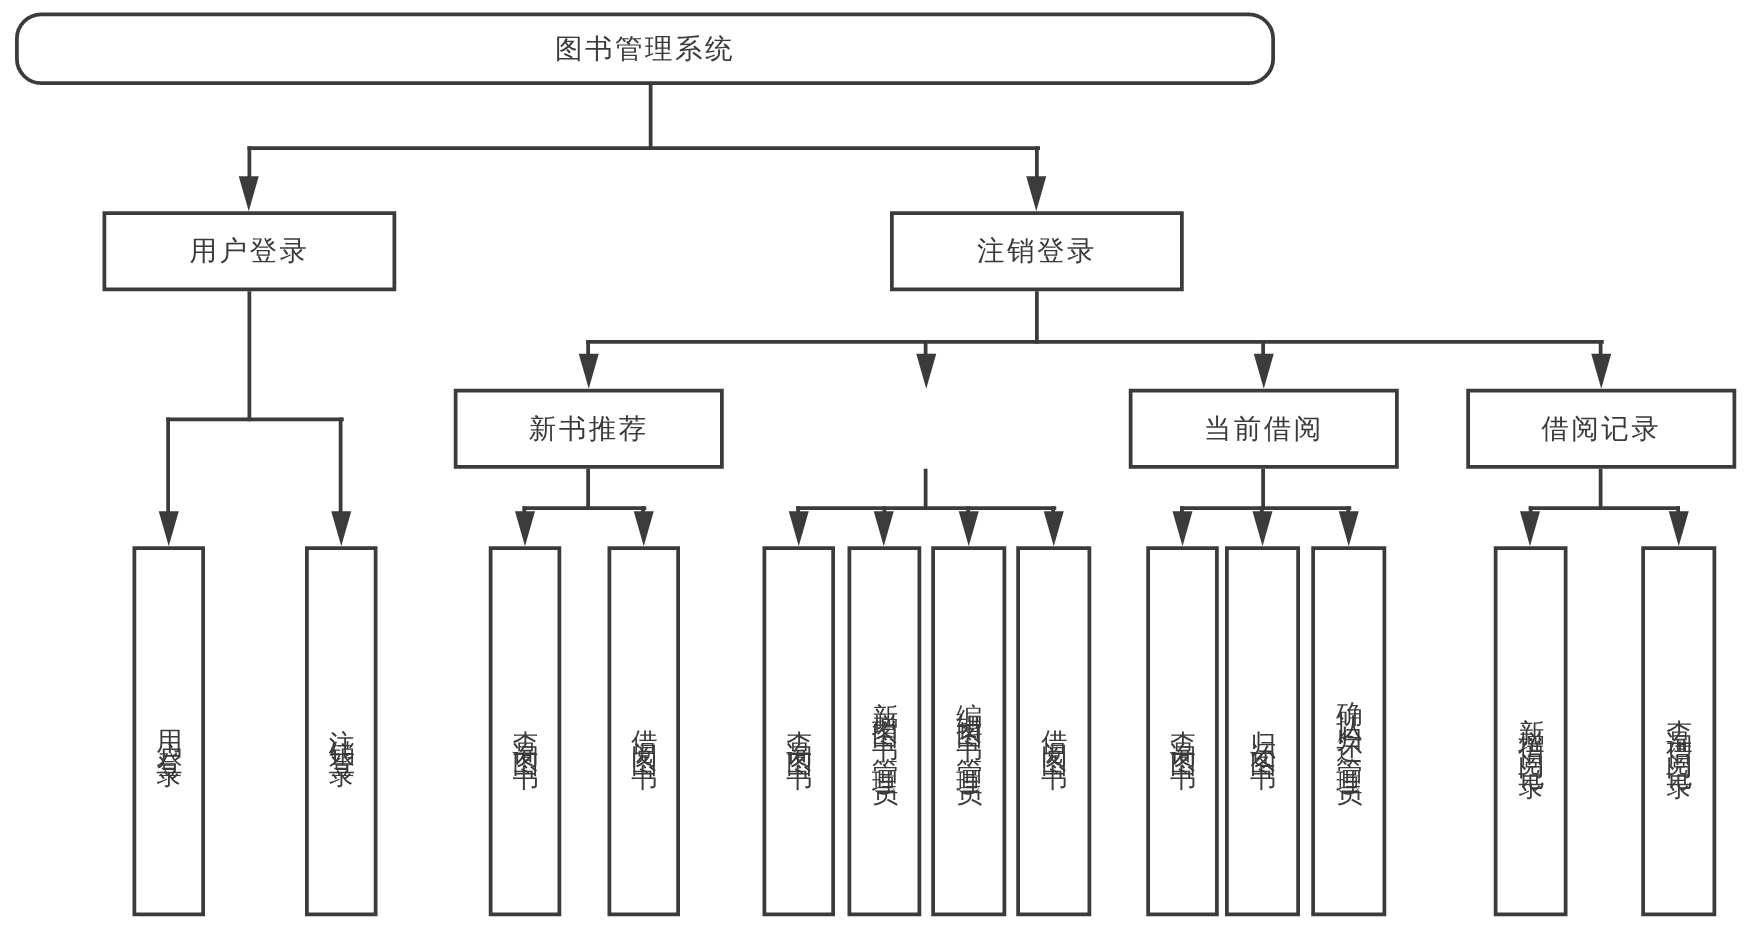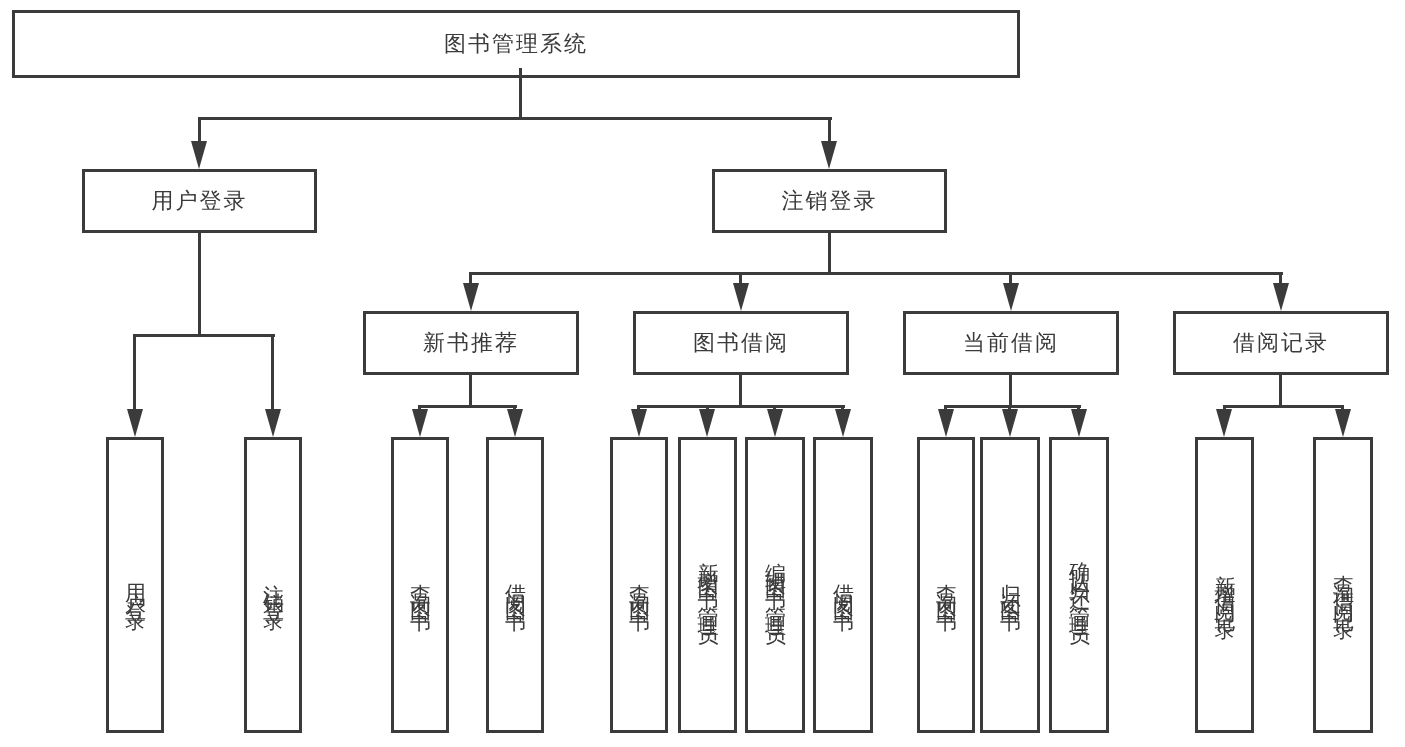--- a/index.html
+++ b/index.html
@@ -45,21 +45,21 @@
     letter-spacing: 1px;
     color: #a9a9a9;
     white-space: nowrap;
   }
 </style>
 </head>
 <body>
 
 <div class="canvas">
 
-  <div class="node h-node" style="left:12px; top:10px; width:1008px; height:68px;">图书管理系统</div>
+  <div class="node h-node" style="left:12px; top:10px; width:1008px; height:58px;border-radius:21px;">图书管理系统</div>
 
   <div class="vline" style="left:519px; top:68px; width:3px; height:52px;"></div>
   <div class="hline" style="left:198px; top:117px; width:634px; height:3px;"></div>
   <div class="vline" style="left:198px; top:117px; width:3px; height:26px;"></div>
   <div class="arrow" style="left:191px; top:141px;"></div>
   <div class="vline" style="left:828px; top:117px; width:3px; height:26px;"></div>
   <div class="arrow" style="left:821px; top:141px;"></div>
 
   <div class="node h-node" style="left:82px; top:169px; width:235px; height:64px;">用户登录</div>
   <div class="node h-node" style="left:712px; top:169px; width:235px; height:64px;">注销登录</div>
@@ -76,21 +76,20 @@
   <div class="vline" style="left:469px; top:272px; width:3px; height:14px;"></div>
   <div class="arrow" style="left:463px; top:283px;"></div>
   <div class="vline" style="left:739px; top:272px; width:3px; height:14px;"></div>
   <div class="arrow" style="left:733px; top:283px;"></div>
   <div class="vline" style="left:1009px; top:272px; width:3px; height:14px;"></div>
   <div class="arrow" style="left:1003px; top:283px;"></div>
   <div class="vline" style="left:1279px; top:272px; width:3px; height:14px;"></div>
   <div class="arrow" style="left:1273px; top:283px;"></div>
 
   <div class="node h-node" style="left:363px; top:311px; width:216px; height:64px;text-align:right;">新书推荐</div>
-  <div class="node h-node" style="left:633px; top:311px; width:216px; height:64px;">图书借阅</div>
   <div class="node h-node" style="left:1173px; top:311px; width:216px; height:64px;">借阅记录</div>
   <div class="node h-node" style="left:903px; top:311px; width:216px; height:64px;">当前借阅</div>
 
   <div class="vline" style="left:469px; top:375px; width:3px; height:33px;"></div>
   <div class="hline" style="left:418px; top:405px; width:99px; height:3px;"></div>
   <div class="vline" style="left:418px; top:405px; width:3px; height:8px;"></div>
   <div class="arrow" style="left:412px; top:409px;"></div>
   <div class="vline" style="left:513px; top:405px; width:3px; height:8px;"></div>
   <div class="arrow" style="left:507px; top:409px;"></div>
 

